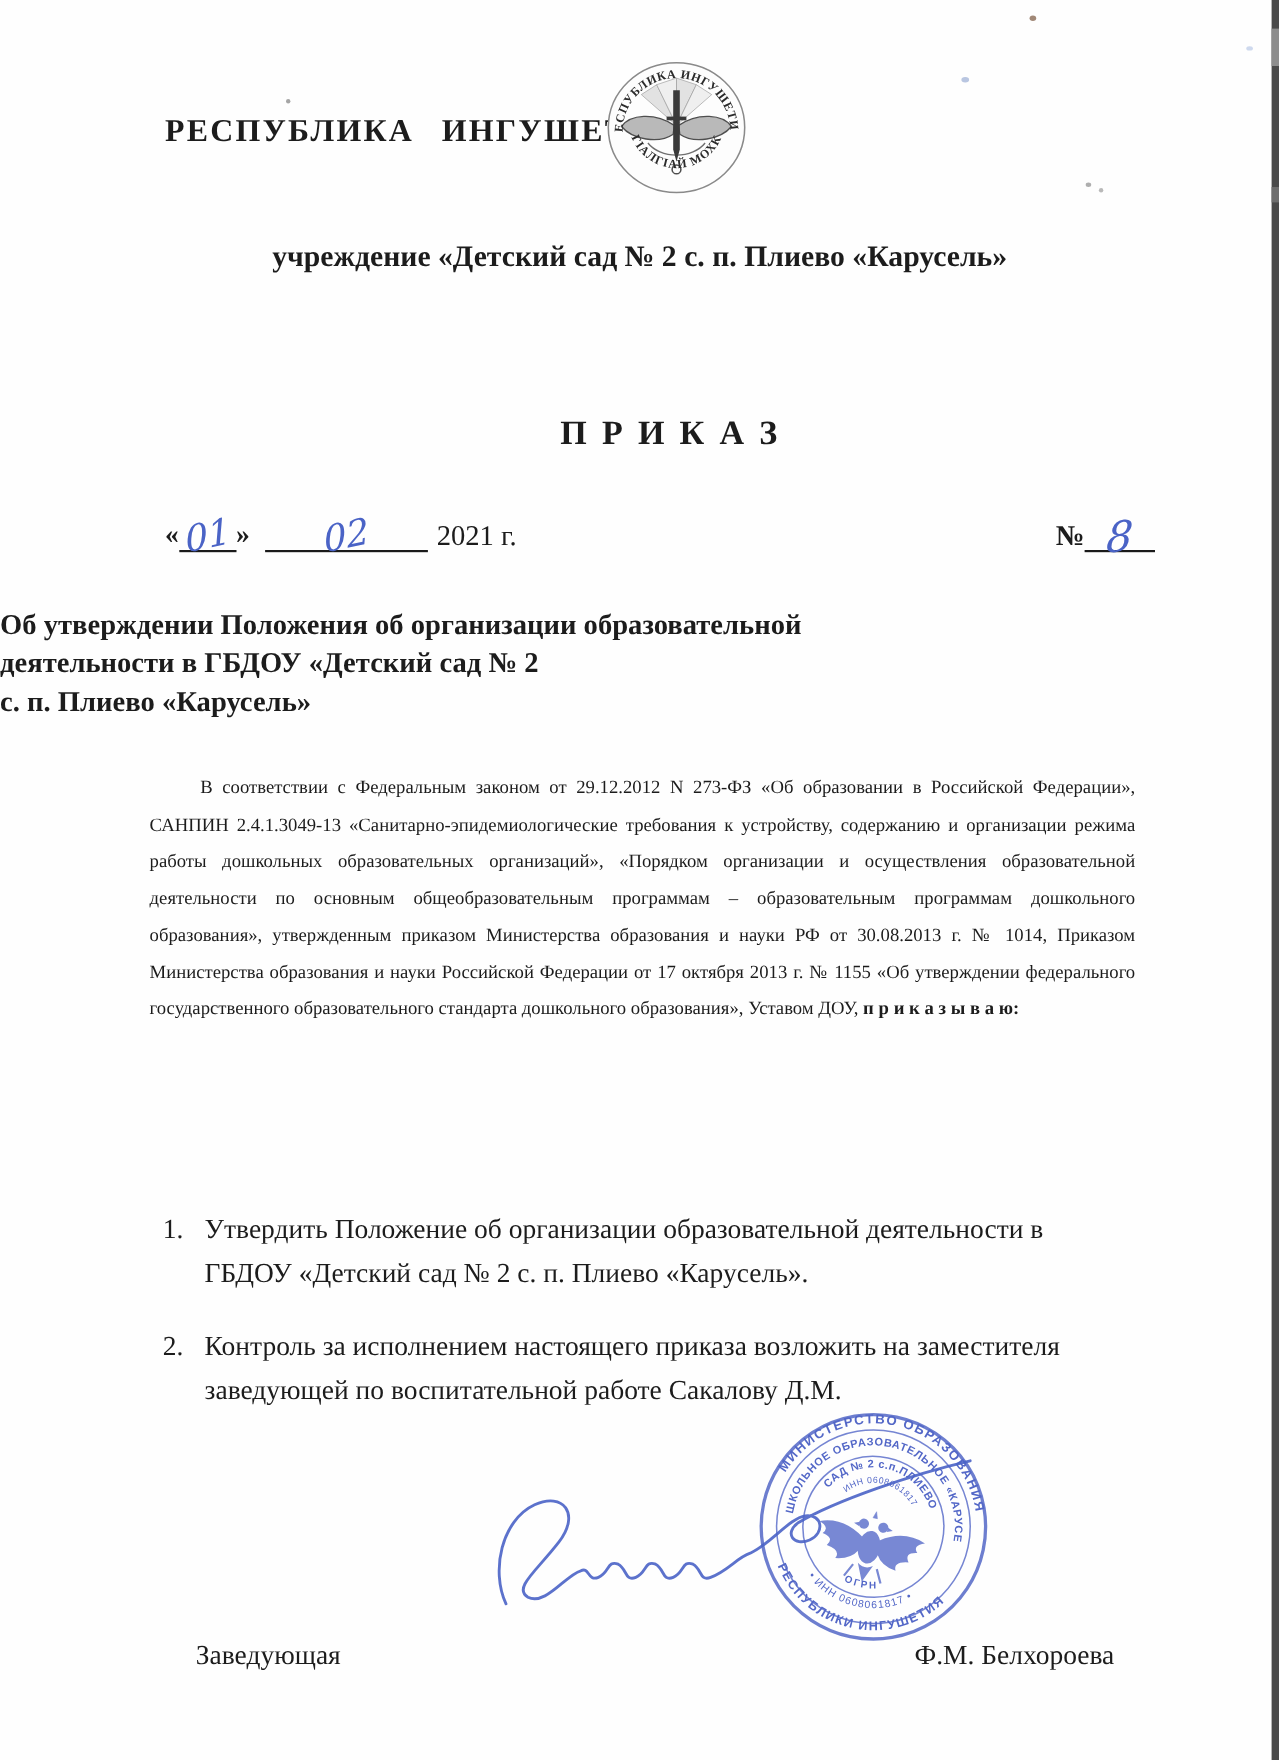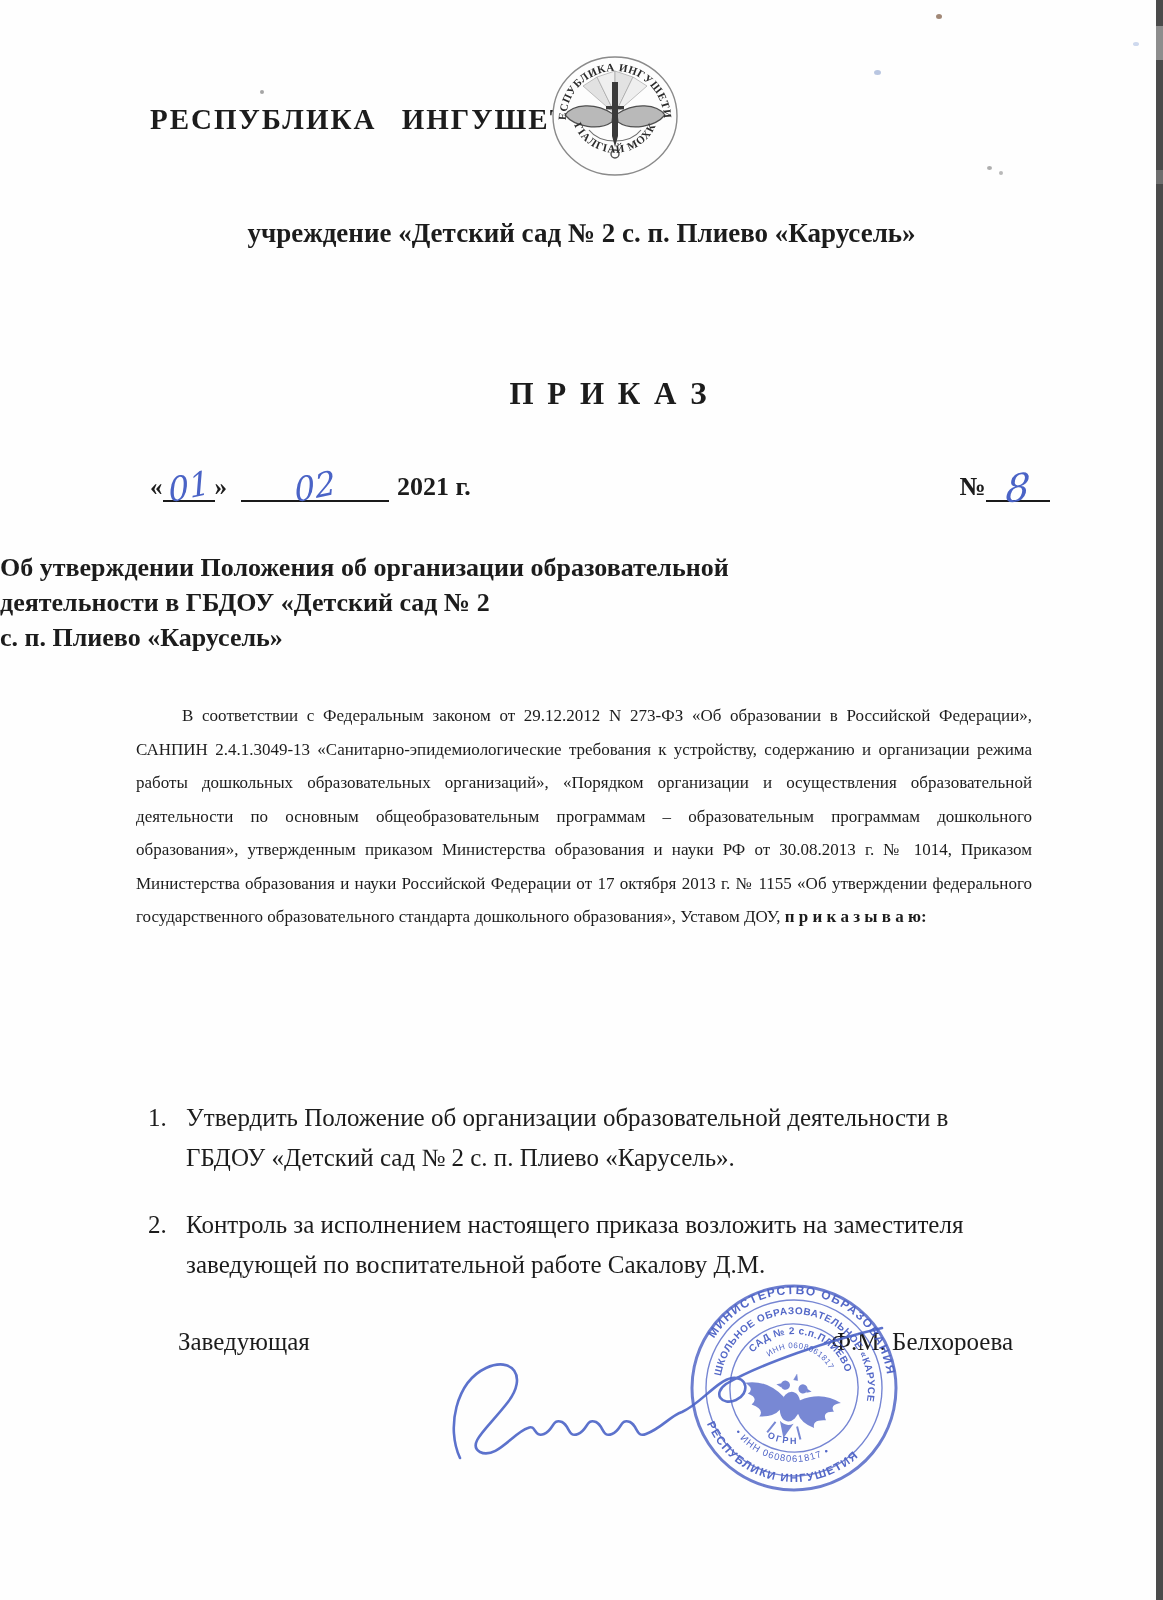--- a/index.html
+++ b/index.html
@@ -31,40 +31,40 @@
   .doc-type{position:absolute; left:0; top:376px; width:1163px; text-align:center;
             font-size:31px; font-weight:bold; letter-spacing:3px;margin-left:28px;}
 
   .date-row{position:absolute; left:150px; top:456px; width:900px; height:46px;
             display:flex; align-items:flex-end; font-size:25px;}
   .quote{font-weight:bold; font-size:25px; line-height:30px;}
   .slot{display:inline-block; position:relative; border-bottom:2px solid #1a1a1a; height:32px;}
   .day-slot{width:52px;}
   .month-slot{width:148px; margin-left:14px;}
   .num-slot{width:64px;}
-  .year{font-weight:bold; margin-left:8px; line-height:30px; font-size:26px;}
+  .year{font-weight:normal; margin-left:8px; line-height:30px; font-size:26px;}
   .flex-spacer{flex:1;}
   .num-label{font-weight:bold; font-size:26px; line-height:30px;}
   .hw{position:absolute; left:50%; bottom:-6px; transform:translateX(-50%) rotate(-12deg) skewX(-6deg);
       color:#4a63c6; font-style:italic; font-size:33px; font-family:"DejaVu Serif",serif; white-space:nowrap;}
   .hw-num{font-size:38px; bottom:-10px; transform:translateX(-50%) rotate(-6deg) skewX(-10deg);}
 
   .subject{position:absolute; left:0; top:550px; width:964px; text-align:left;
            font-size:26px; font-weight:bold; line-height:35px;}
 
   .preamble{position:absolute; left:136px; top:699px; width:896px; font-size:17px;
             line-height:33.5px; text-align:justify; text-indent:46px; margin:0;}
   .decree{font-weight:bold;}
 
   .items{position:absolute; left:148px; top:1098px; width:875px; font-size:25px; line-height:40px;}
   .item{position:relative; padding-left:38px;}
   .item + .item{margin-top:27px;}
   .item-num{position:absolute; left:0; top:0;}
 
-  .sig-row{position:absolute; left:178px; top:1328px; width:835px; display:flex;
+  .sig-row{position:absolute; left:178px; top:1492px; width:835px; display:flex;
            justify-content:space-between; font-size:25px;}
   .sig-overlay{position:absolute; left:430px; top:1318px; width:480px; height:165px; pointer-events:none;}
   .stamp{position:absolute; left:682px; top:1276px; width:224px; height:224px;
          transform:rotate(12deg); opacity:.88; pointer-events:none;}
   .stamp text{font-family:"Liberation Sans","DejaVu Sans",sans-serif;}
 </style>
 </head>
 <body>
 
 <div class="page">

